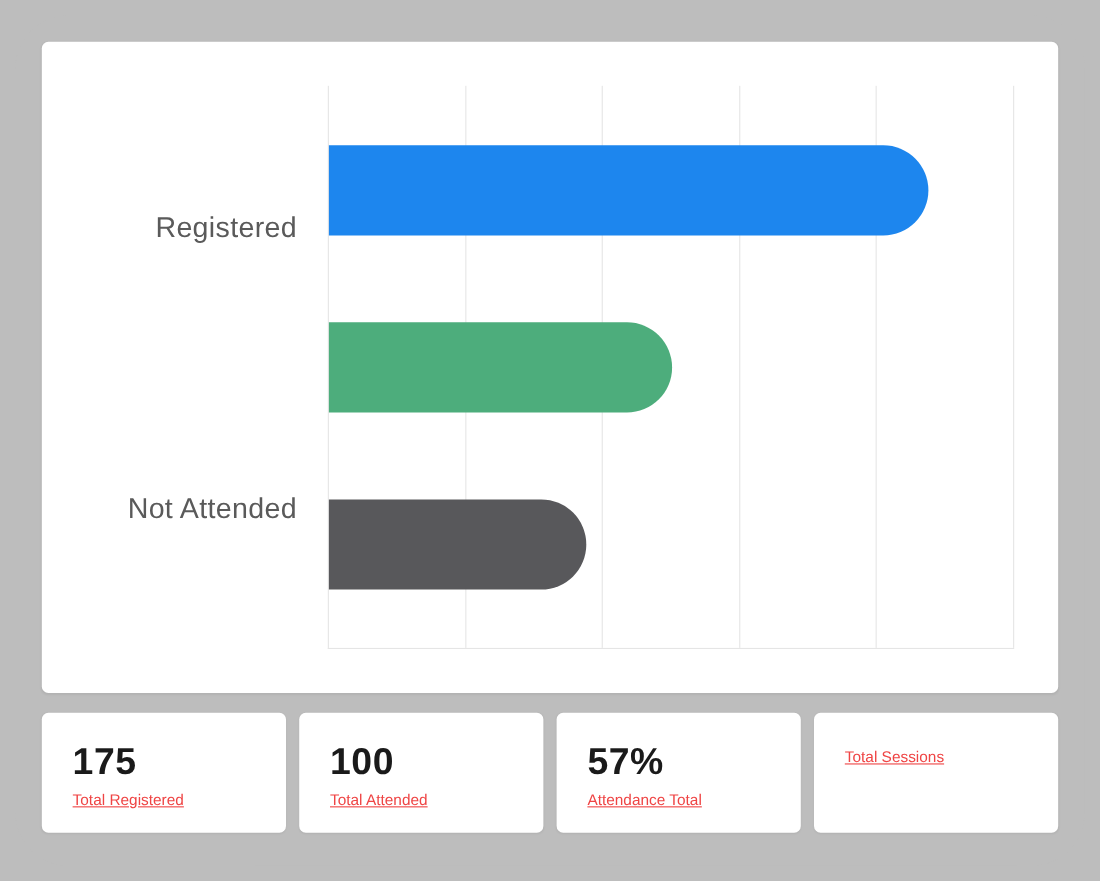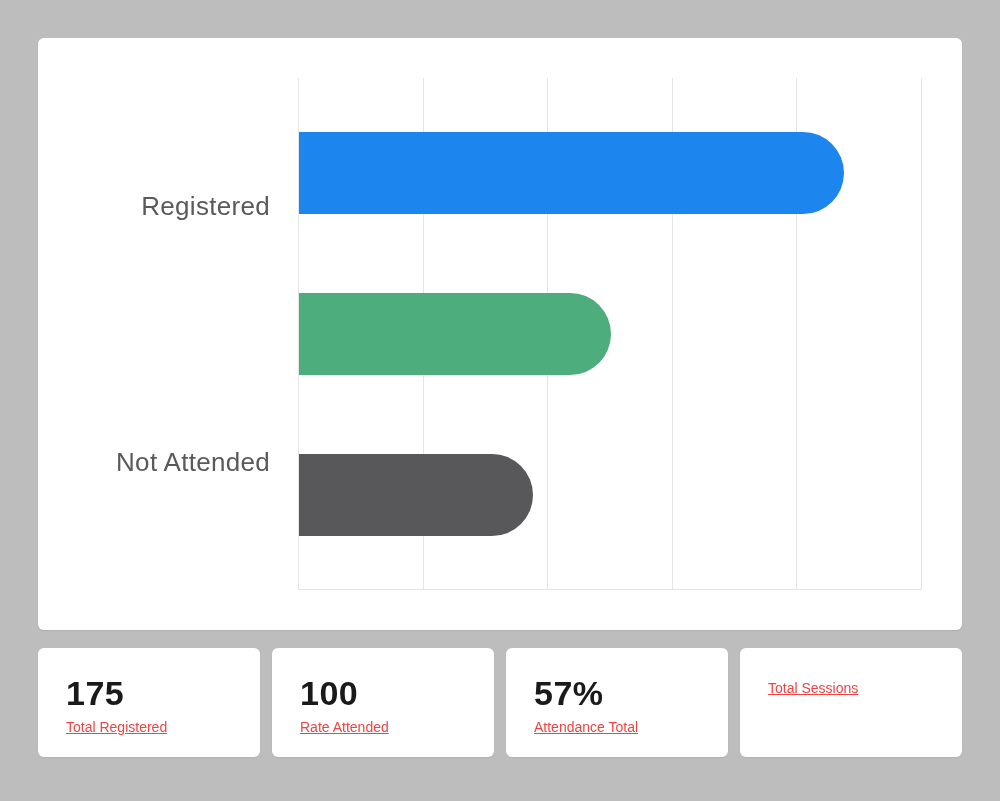--- a/index.html
+++ b/index.html
@@ -127,21 +127,21 @@
     </div>
   </div>
 
   <div class="stats">
     <div class="stat-card">
       <div class="stat-value">175</div>
       <div class="stat-label">Total Registered</div>
     </div>
     <div class="stat-card">
       <div class="stat-value">100</div>
-      <div class="stat-label">Rate Attended</div>
+      <div class="stat-label">Total Attended</div>
     </div>
     <div class="stat-card">
       <div class="stat-value">57%</div>
       <div class="stat-label">Attendance Total</div>
     </div>
     <div class="stat-card">
       <div class="stat-label">Total Sessions</div>
     </div>
   </div>
 

